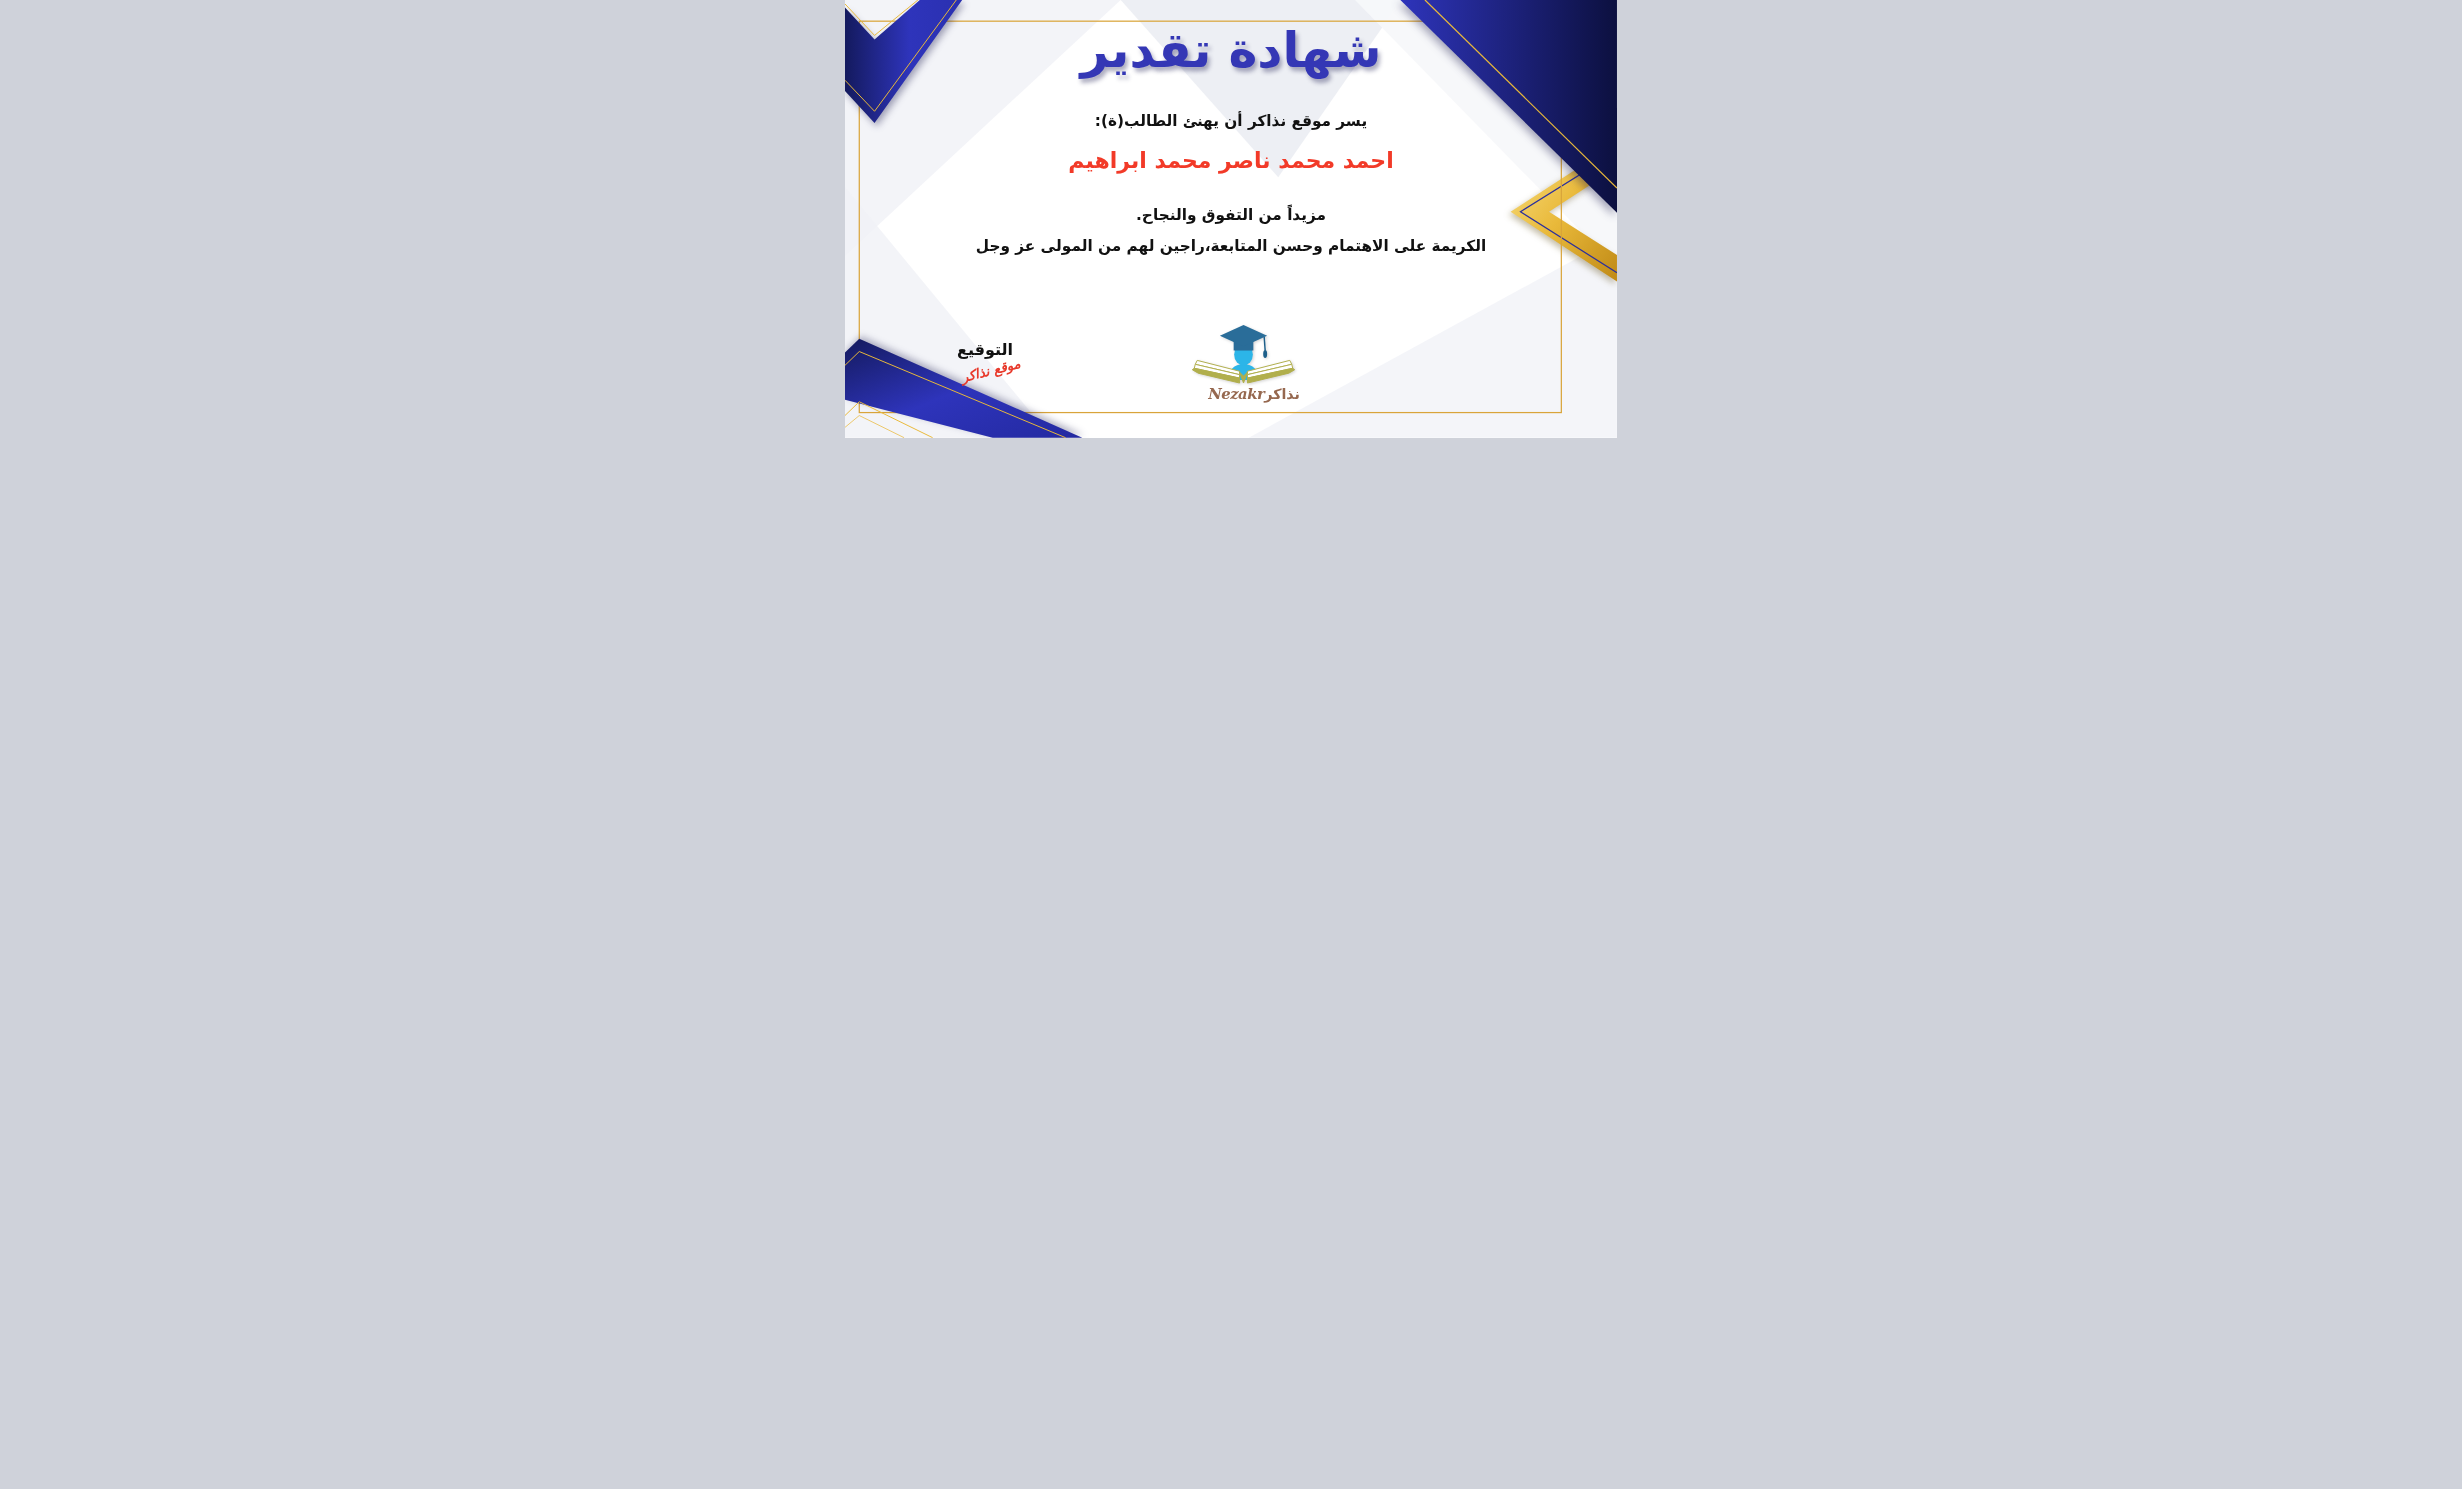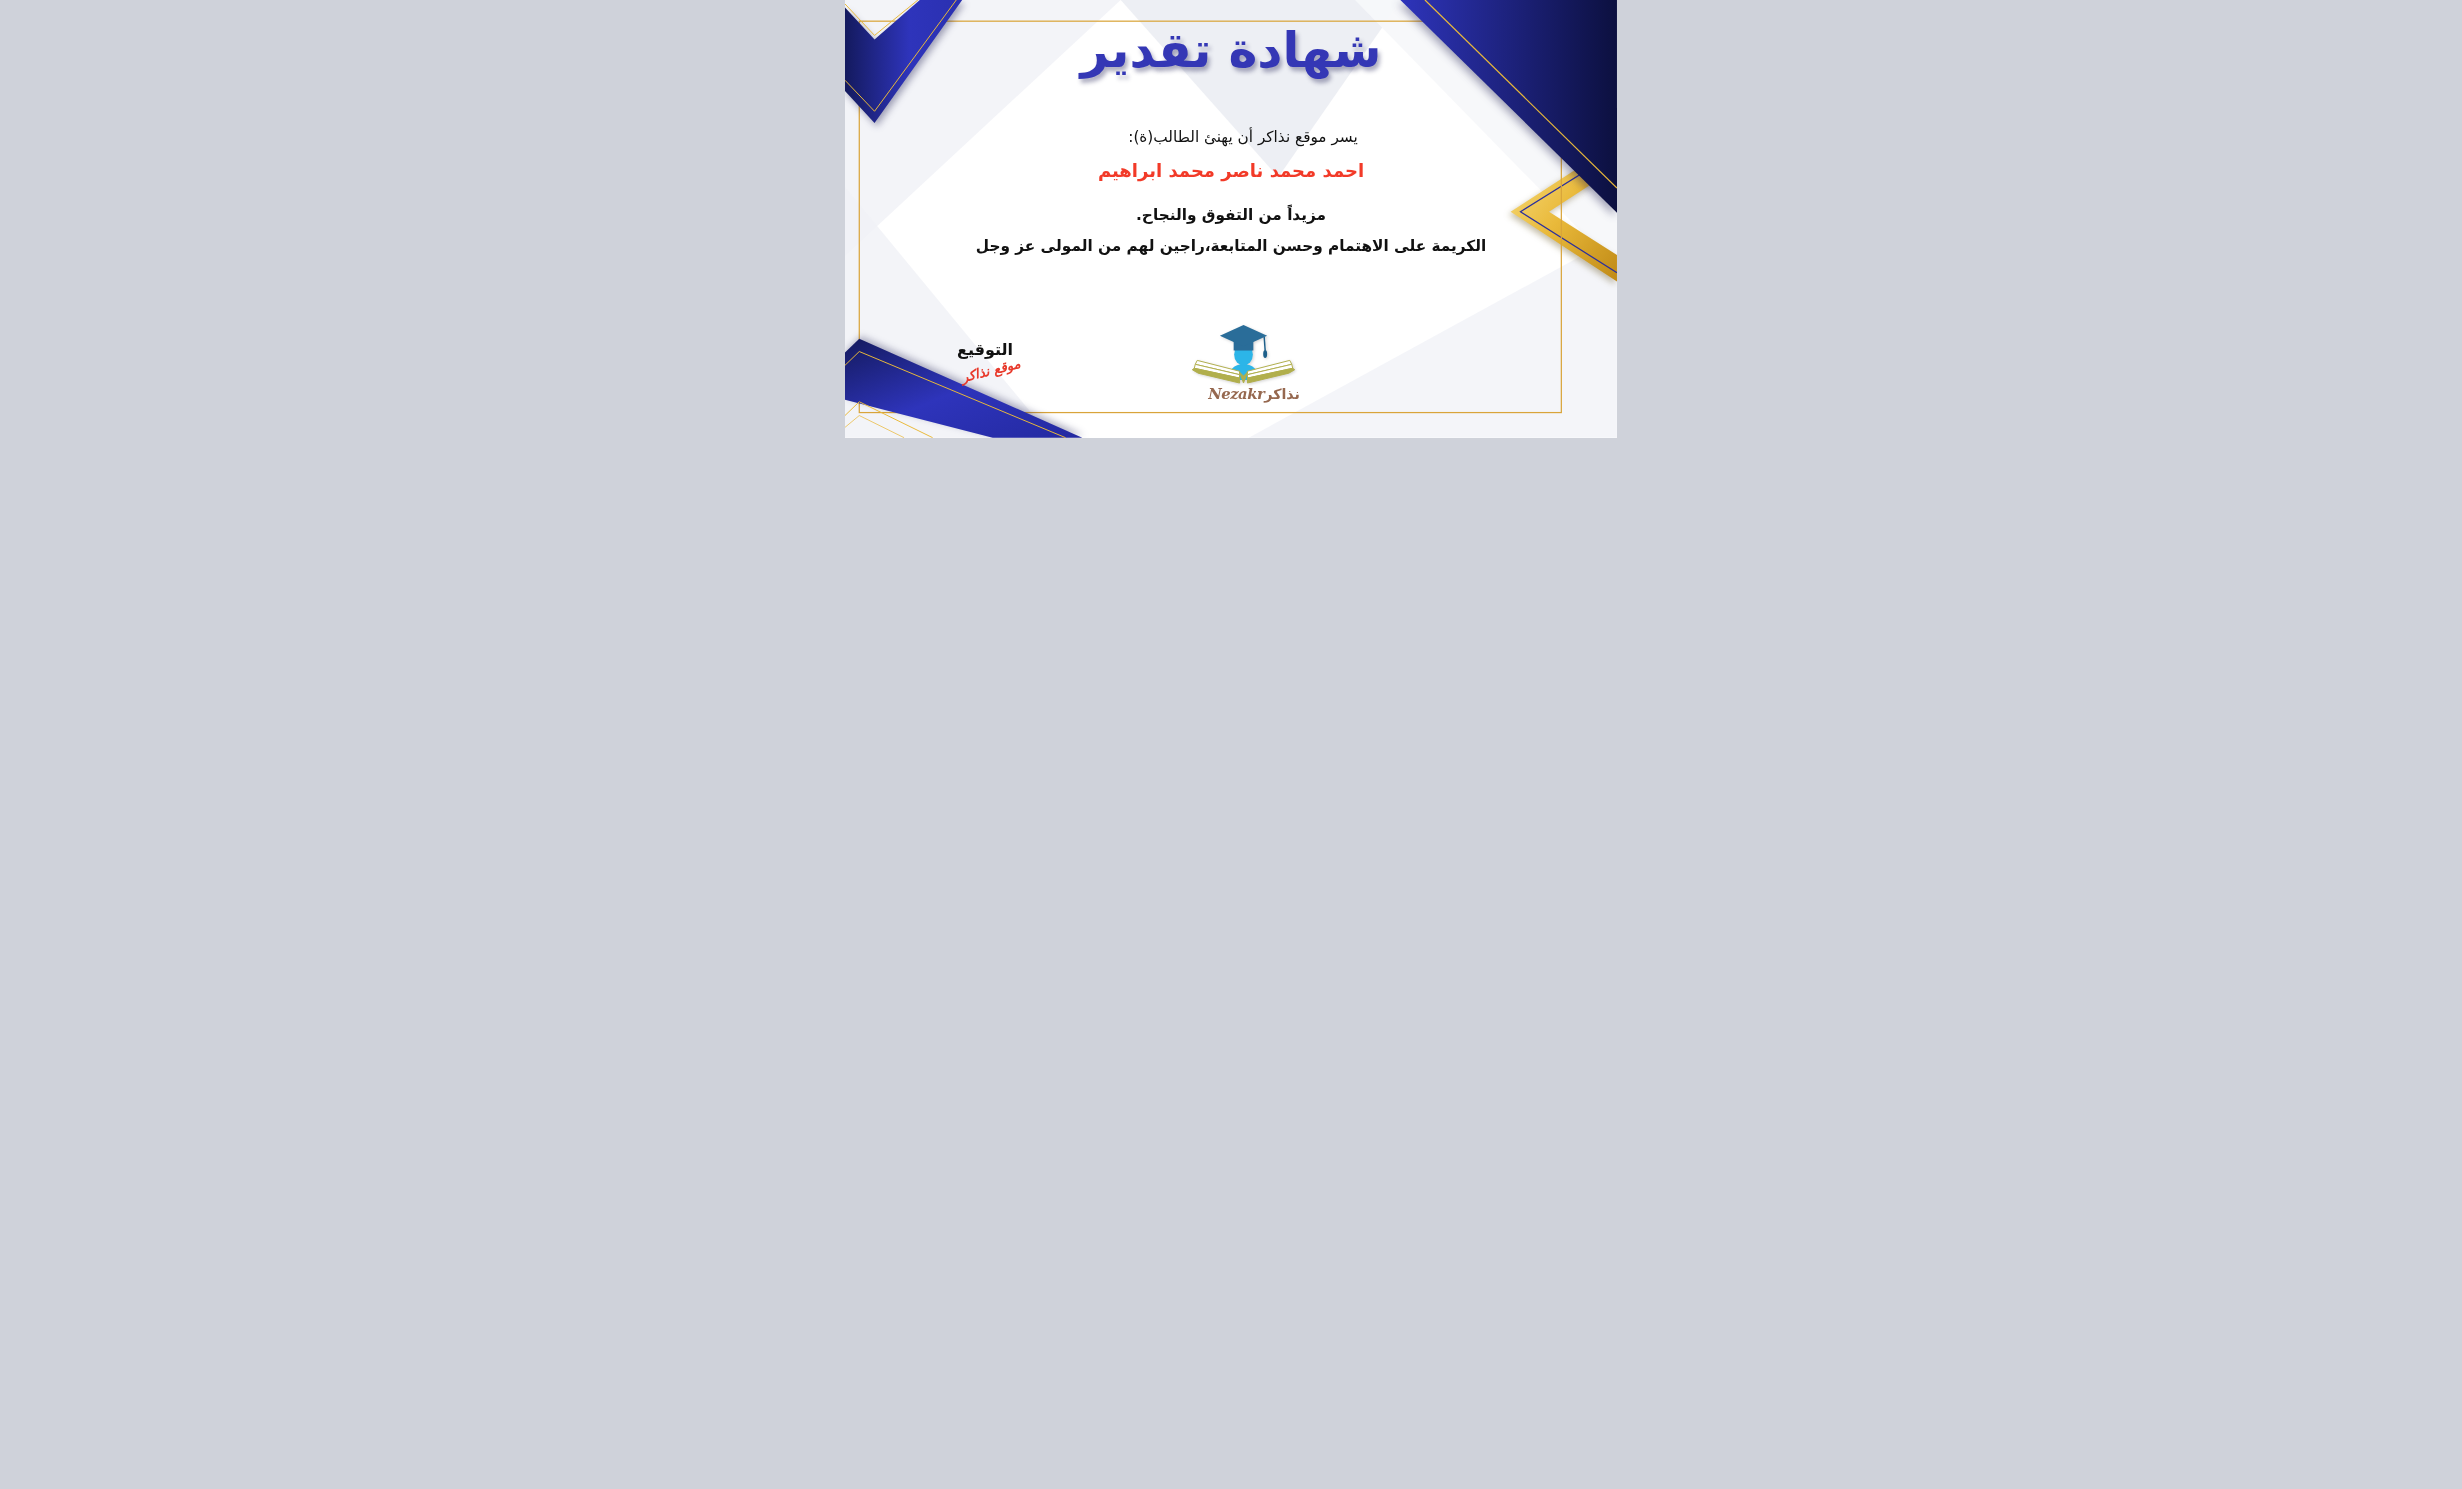--- a/index.html
+++ b/index.html
@@ -2,22 +2,22 @@
 <html lang="ar" style="font-size:7.9px"><head>
 <meta charset="utf-8">
 <style>
   html,body{margin:0;padding:0;background:#cfd2da;font-family:"DejaVu Sans",sans-serif;}
   .stage{position:relative;width:772px;height:438px;margin:0 auto;background:#ffffff;overflow:hidden;}
   .stage svg.decor{position:absolute;inset:0;display:block;}
   .abs{position:absolute;}
   .ctext{left:50%;transform:translateX(-50%);white-space:nowrap;}
   .title{top:16.7px;font-size:49px;font-weight:bold;color:#3437b5;
          text-shadow:2.5px 4.4px 4.4px rgba(40,40,90,.38);line-height:1.4;}
-  .intro{top:128px;font-size:15.3px;font-weight:normal;color:#111;margin-left:12px;}
-  .name{top:160px;font-size:18px;font-weight:bold;color:#f23a28;}
+  .intro{top:112px;font-size:15.3px;font-weight:bold;color:#111;}
+  .name{top:148px;font-size:22px;font-weight:bold;color:#f23a28;}
   .bodyblock{top:200px;width:704px;left:34px;text-align:center;color:#111;
              font-size:15.3px;font-weight:bold;line-height:30.5px;}
   .hl{color:#f23a28;margin:0 7.9px;}
   .sig-label{left:112px;top:340px;font-size:16px;font-weight:bold;color:#111;}
   .sig-script{left:109px;top:363px;width:74px;text-align:center;font-size:13.3px;
               font-style:italic;font-weight:bold;color:#e8392b;transform:rotate(-14deg);line-height:15.8px;}
   .logo{left:342px;top:321px;width:113px;text-align:right;}
   .logo svg{display:block;margin:0 auto;filter:drop-shadow(1px 1.5px 1.5px rgba(0,0,0,.18));}
   .brand{margin-top:1px;direction:ltr;unicode-bidi:isolate;white-space:nowrap;}
   .brand .latin{font-family:"DejaVu Serif",serif;font-style:italic;font-weight:bold;

